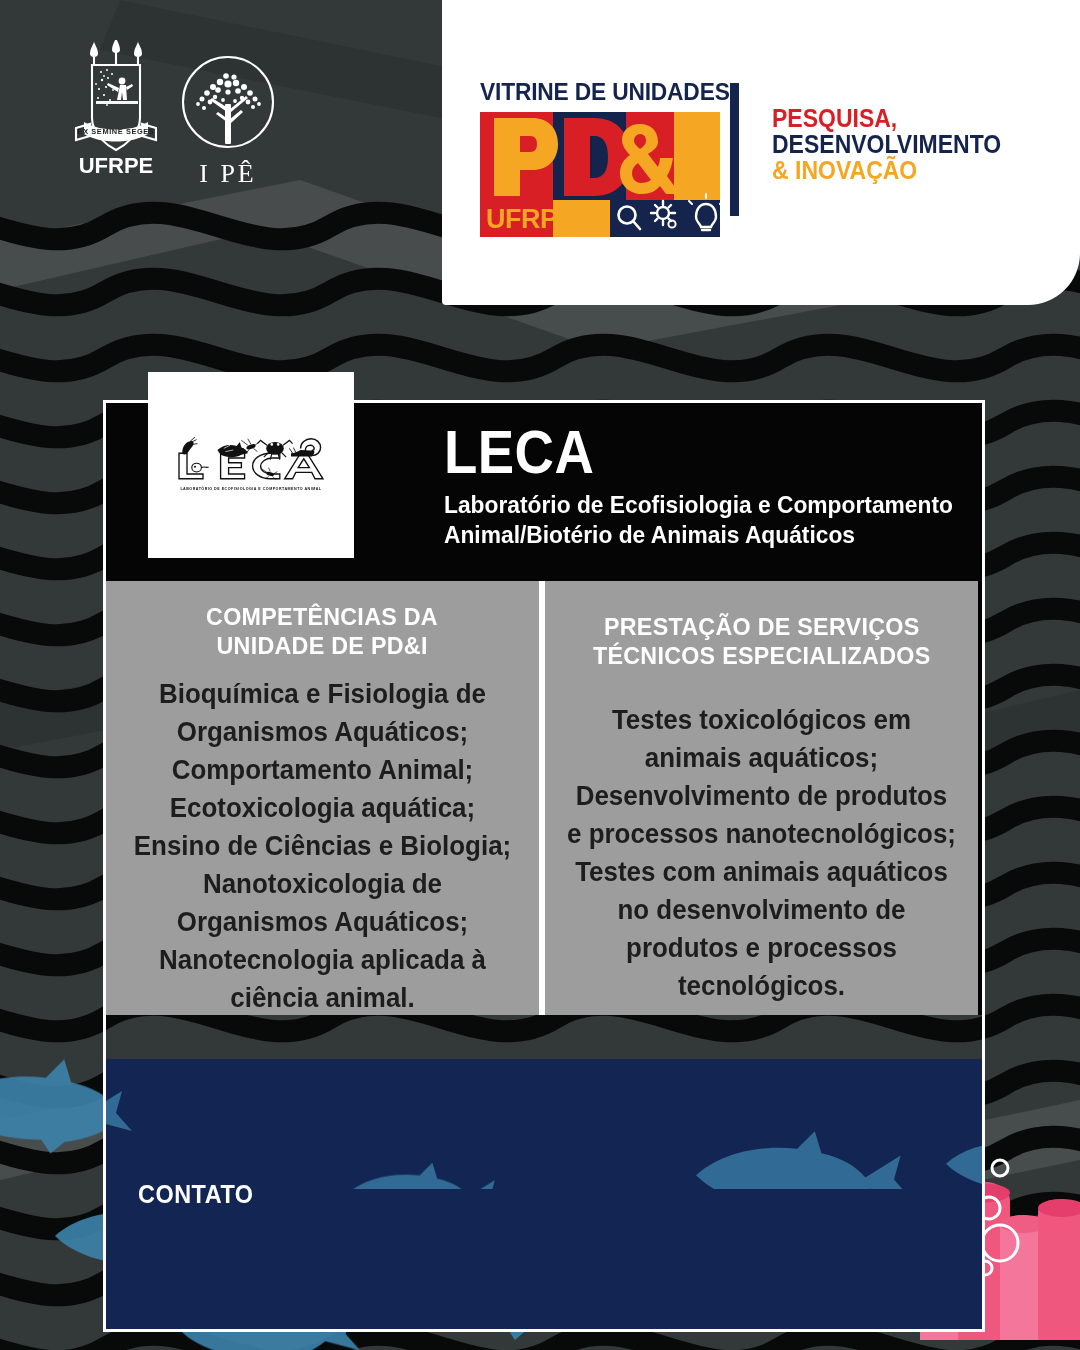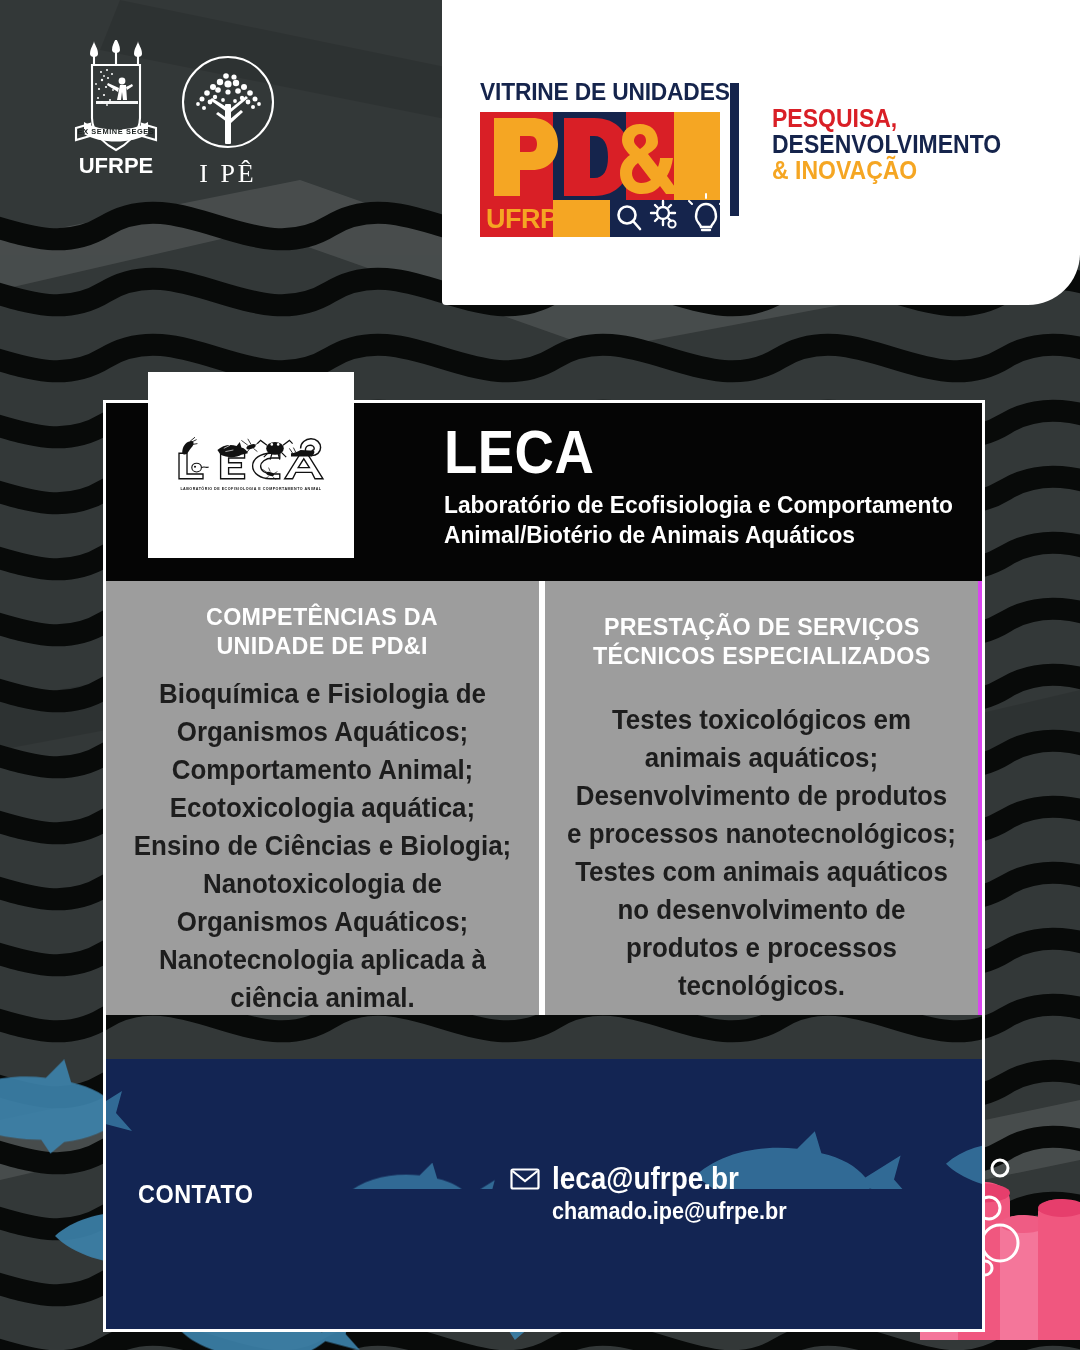--- a/index.html
+++ b/index.html
@@ -73,21 +73,21 @@
   .leca-title{
     font-size:62px; font-weight:bold; letter-spacing:0.5px;
     line-height:0.95; transform:scaleX(0.88); transform-origin:left center;
   }
   .leca-sub{
     margin-top:8px; font-size:24.5px; font-weight:bold; line-height:1.22;
     transform:scaleX(0.93); transform-origin:left center; white-space:nowrap;
   }
 
   
-  .cols{ display:flex; flex:0 0 434px; height:434px; background:#d946ef; }
+  .cols{ display:flex; flex:0 0 434px; height:434px; background:#000000; }
   .col{
     background:#9d9d9d; position:relative; overflow:hidden;
     padding:22px 12px 10px;
     display:flex; flex-direction:column; align-items:center;
   }
   .col-left{ width:433px; }
   .col-div{ width:6px; background:#ffffff; }
   .col-right{ width:433px;justify-content:flex-end; }
   .col-head{
     color:#ffffff; font-weight:bold; font-size:24.5px; text-align:center;
@@ -485,24 +485,14 @@
             </g>
           <g transform="translate(840,86) scale(0.85)">
               <use href="#cfish"></use>
             </g>
         </g>
       </svg>
     </div>
 
     <div class="contact-label">CONTATO</div>
 
-    <div class="contact-emails">
-      <div class="mailrow">
-        <svg class="mail-ic" viewBox="0 0 30 22" xmlns="http://www.w3.org/2000/svg">
-          <rect x="1.5" y="1.5" width="27" height="19" rx="1.5" fill="none" stroke="#ffffff" stroke-width="2.2"></rect>
-          <path d="M2.5,3 L15,13 L27.5,3" fill="none" stroke="#ffffff" stroke-width="2.2"></path>
-        </svg>
-        <span class="email1">leca@ufrpe.br</span>
-      </div>
-      <div class="email2">chamado.ipe@ufrpe.br</div>
-    </div>
   </div>
 </div>
 
 </body></html>

